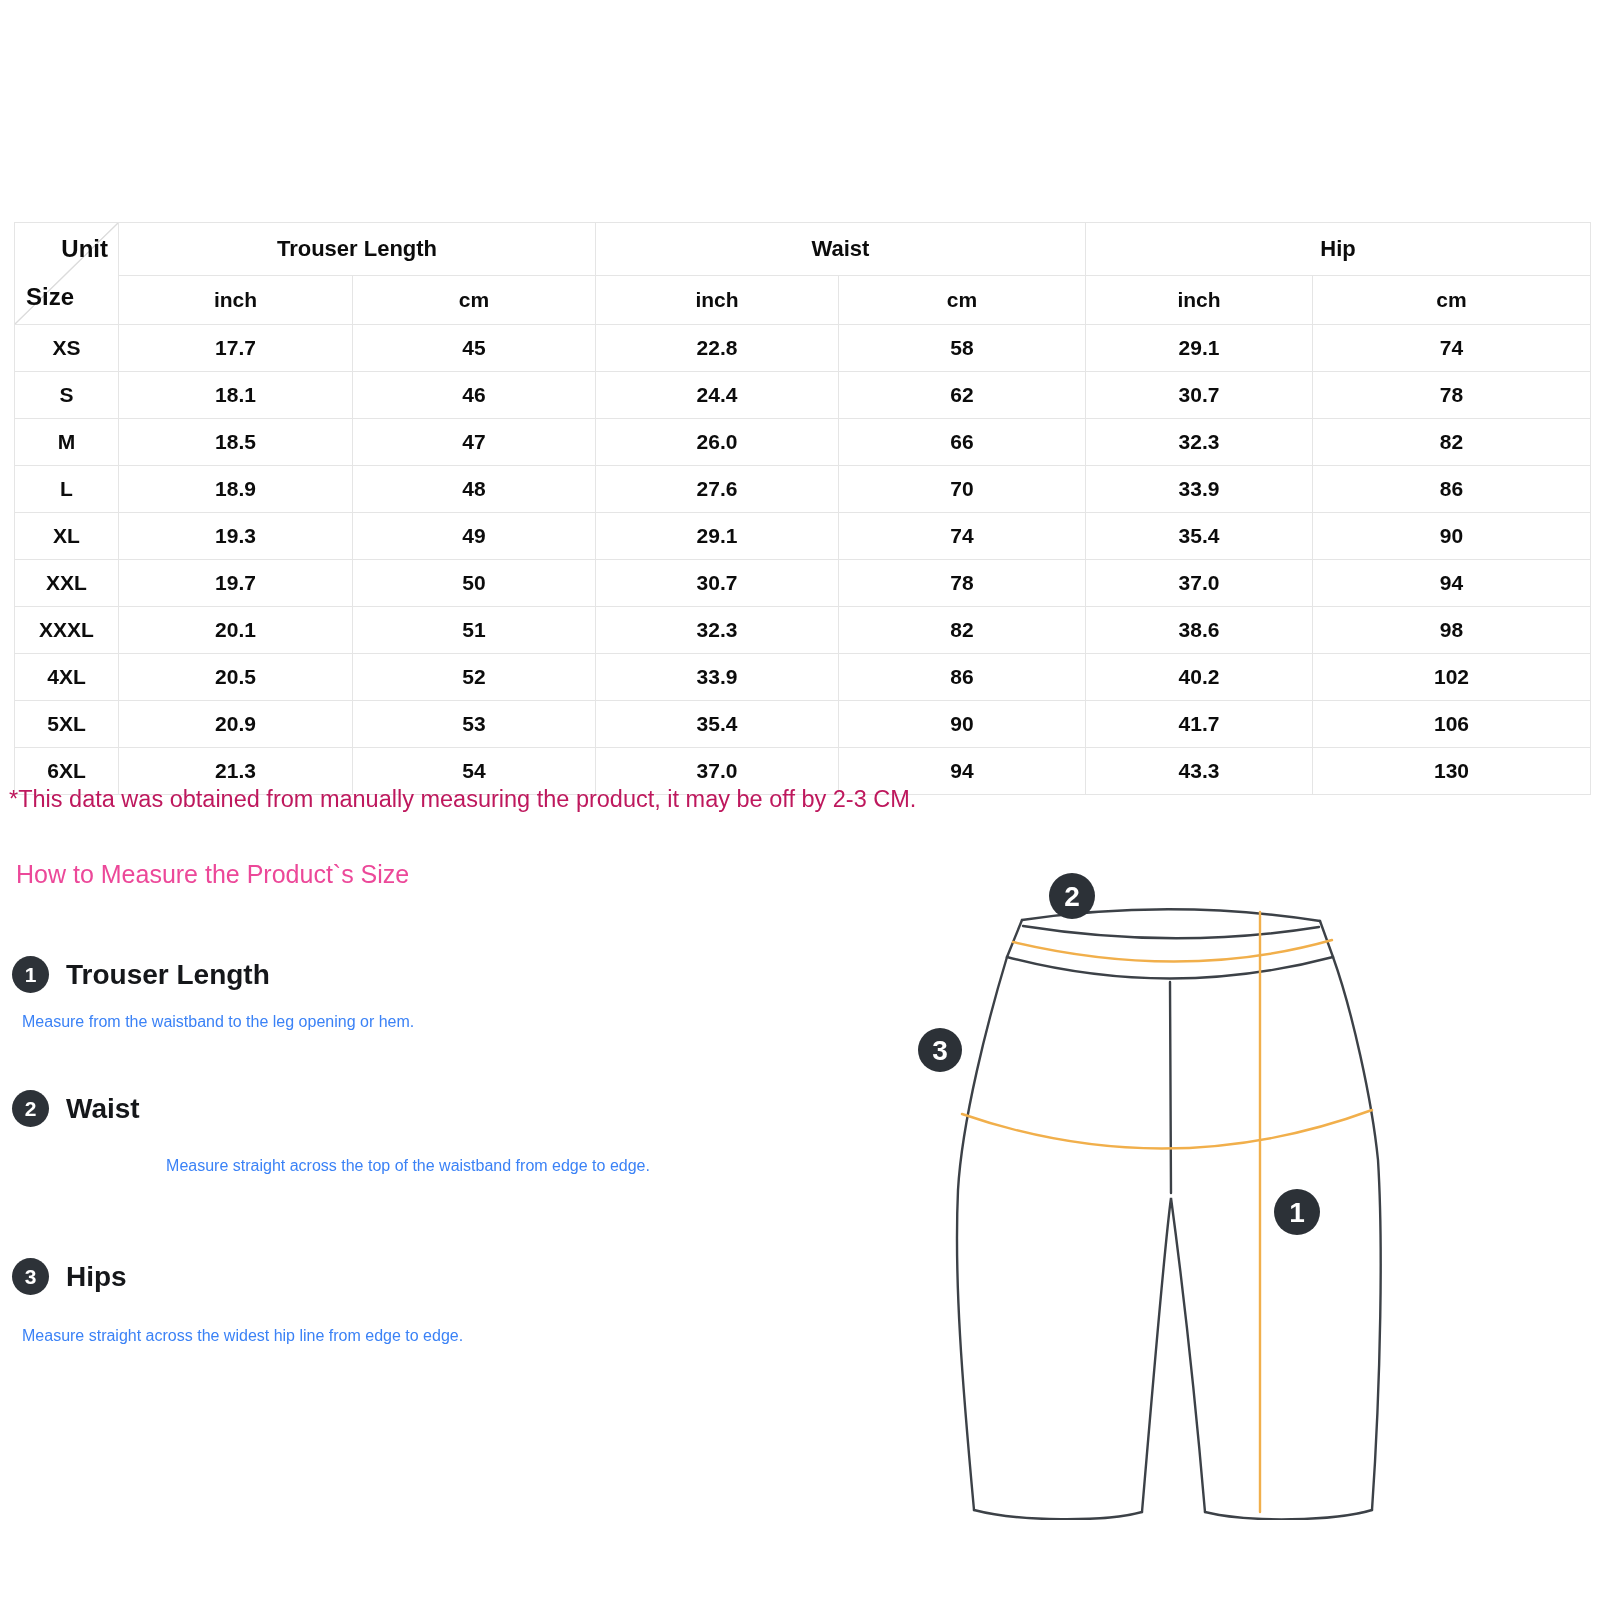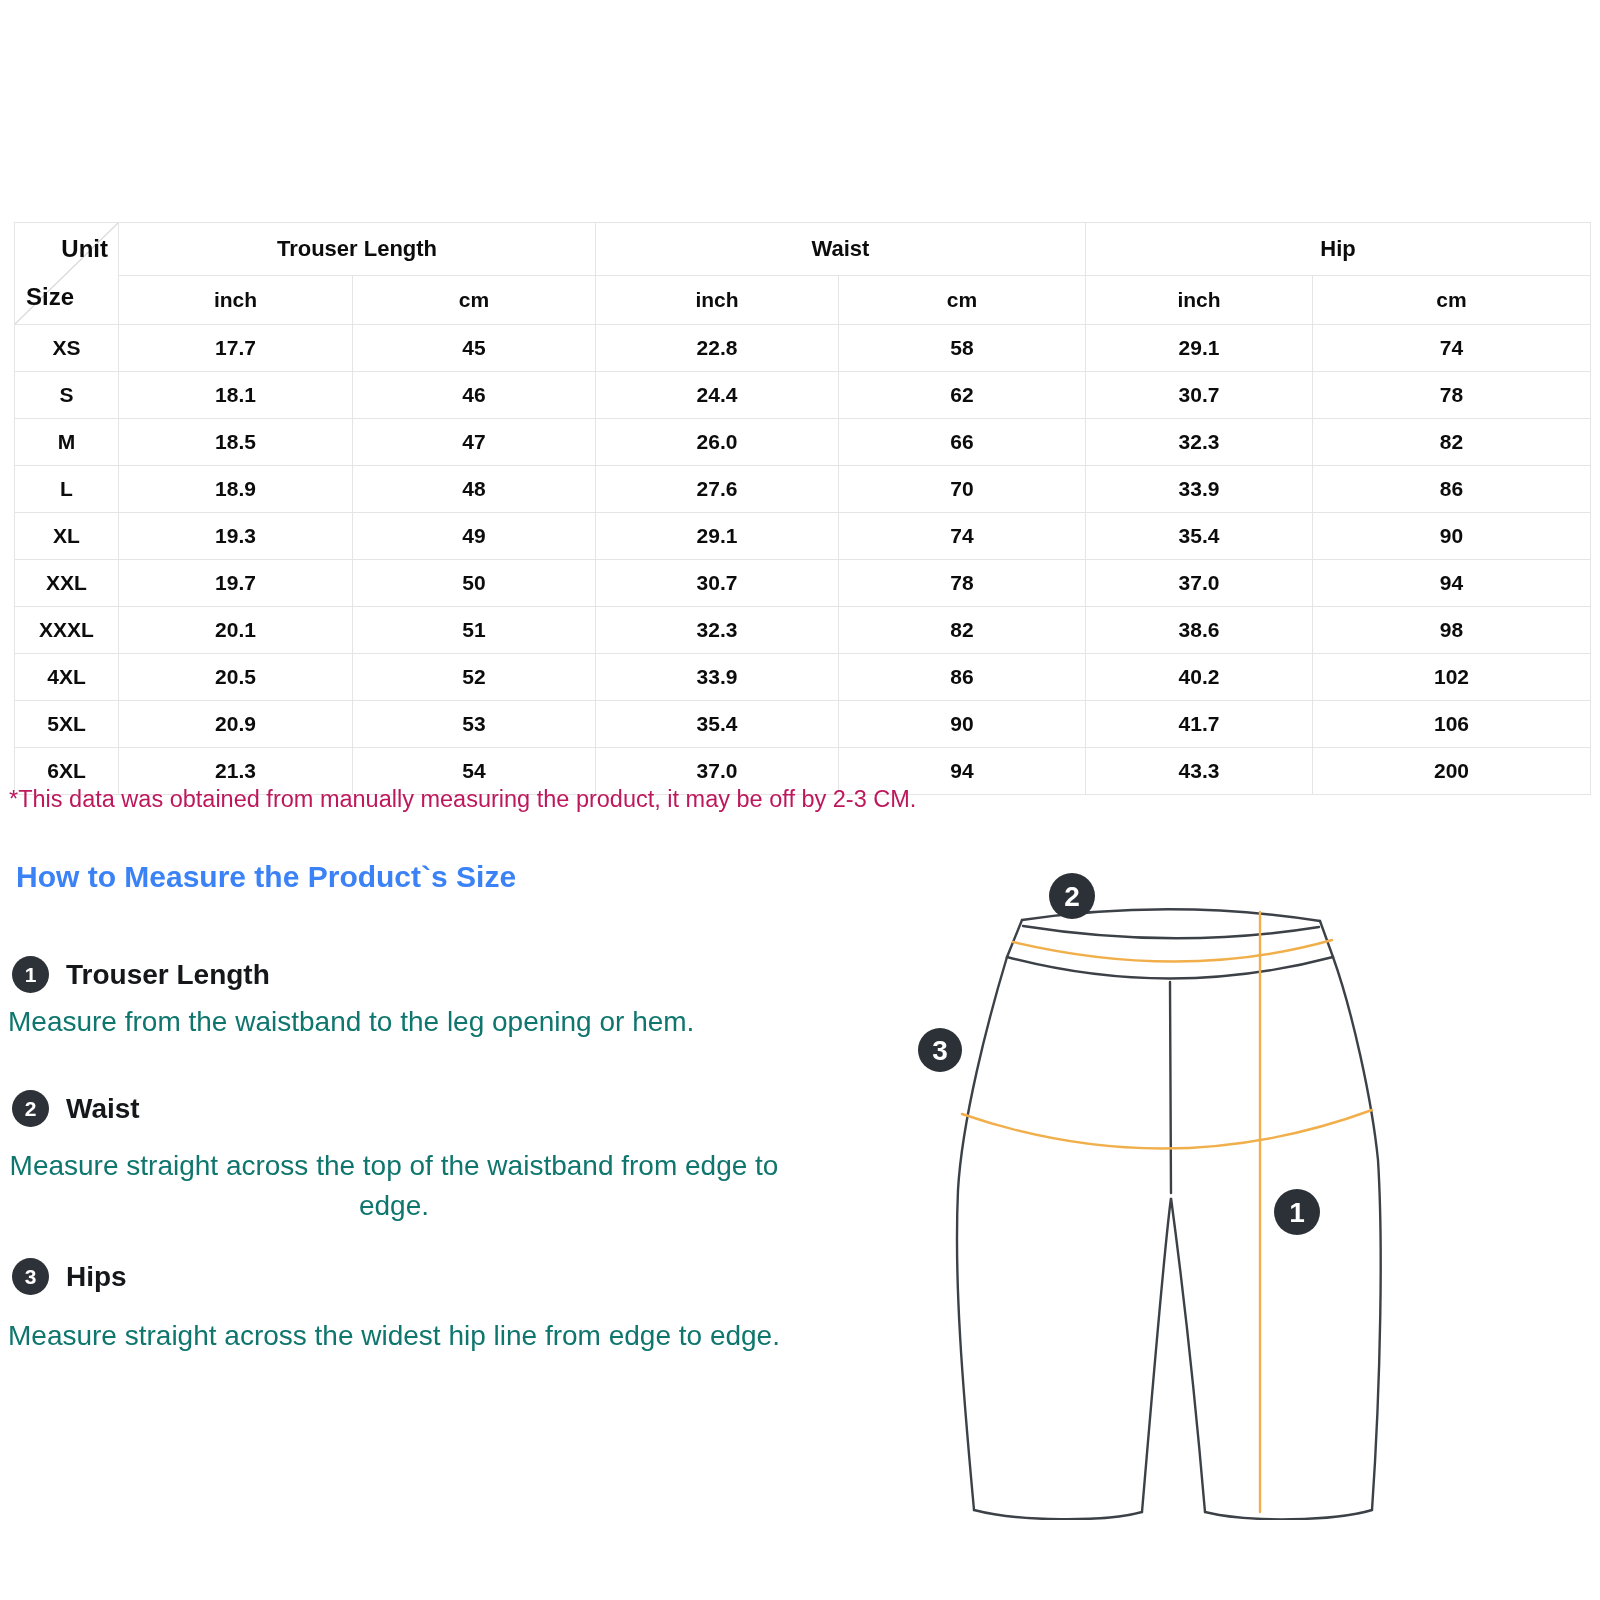--- a/index.html
+++ b/index.html
@@ -33,35 +33,35 @@
   .corner-size{position:absolute;bottom:13px;left:11px;font-size:24px;font-weight:bold;margin-top:14px;}
 
   
   .disclaimer{
     position:absolute;left:9px;top:786px;font-size:23.5px;color:#be185d;
     font-weight:normal;
   }
 
   
   .howto-title{
-    position:absolute;left:16px;top:860px;font-size:30px;font-weight:bold;color:#3b82f6;
+    position:absolute;left:16px;top:860px;font-size:25px;font-weight:normal;color:#ec4899;
   }
   .step{
     position:absolute;left:12px;display:flex;align-items:center;gap:17px;
   }
   .step-1{top:956px;} .step-2{top:1090px;} .step-3{top:1258px;}
   .step-badge{
     width:37px;height:37px;border-radius:50%;background:#2d3238;color:#ffffff;
     font-size:21px;font-weight:bold;display:flex;align-items:center;justify-content:center;
     flex:0 0 auto;
   }
   .step-label{font-size:28px;font-weight:600;color:#15171a;}
   .step-desc{
-    position:absolute;left:8px;width:772px;font-size:28px;line-height:40px;
-    color:#0f766e;word-break:break-all;
+    position:absolute;left:22px;width:772px;font-size:16px;line-height:40px;
+    color:#3b82f6;word-break:break-all;
   }
   .desc-1{top:1002px;} .desc-2{top:1146px;text-align:center;} .desc-3{top:1316px;}
 
   
   .diagram{position:absolute;left:900px;top:860px;width:500px;height:660px;}
   .outline{fill:none;stroke:#3c4147;stroke-width:2.4;stroke-linecap:round;}
   .measure{fill:none;stroke:#f1af4b;stroke-width:2.4;stroke-linecap:round;}
   .badge-circle{fill:#2c3137;}
   .badge-num{
     fill:#ffffff;font-family:"Liberation Sans",sans-serif;font-size:28px;
@@ -181,21 +181,21 @@
     <td>41.7</td>
     <td>106</td>
   </tr>
   <tr class="data-row">
     <td>6XL</td>
     <td>21.3</td>
     <td>54</td>
     <td>37.0</td>
     <td>94</td>
     <td>43.3</td>
-    <td>200</td>
+    <td>130</td>
   </tr>
 </tbody>
   </table>
 
 <div class="disclaimer">*This data was obtained from manually measuring the product, it may be off by 2-3 CM.</div>
 
 <div class="howto-title">How to Measure the Product`s Size</div>
 
 <div class="step step-1">
   <div class="step-badge">1</div>

